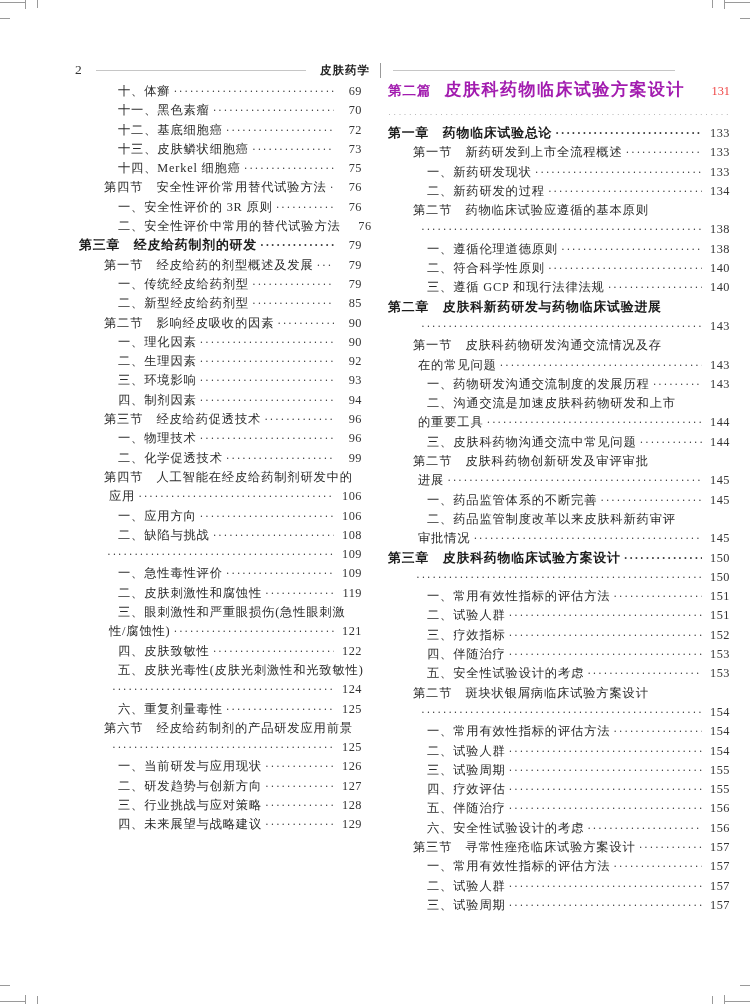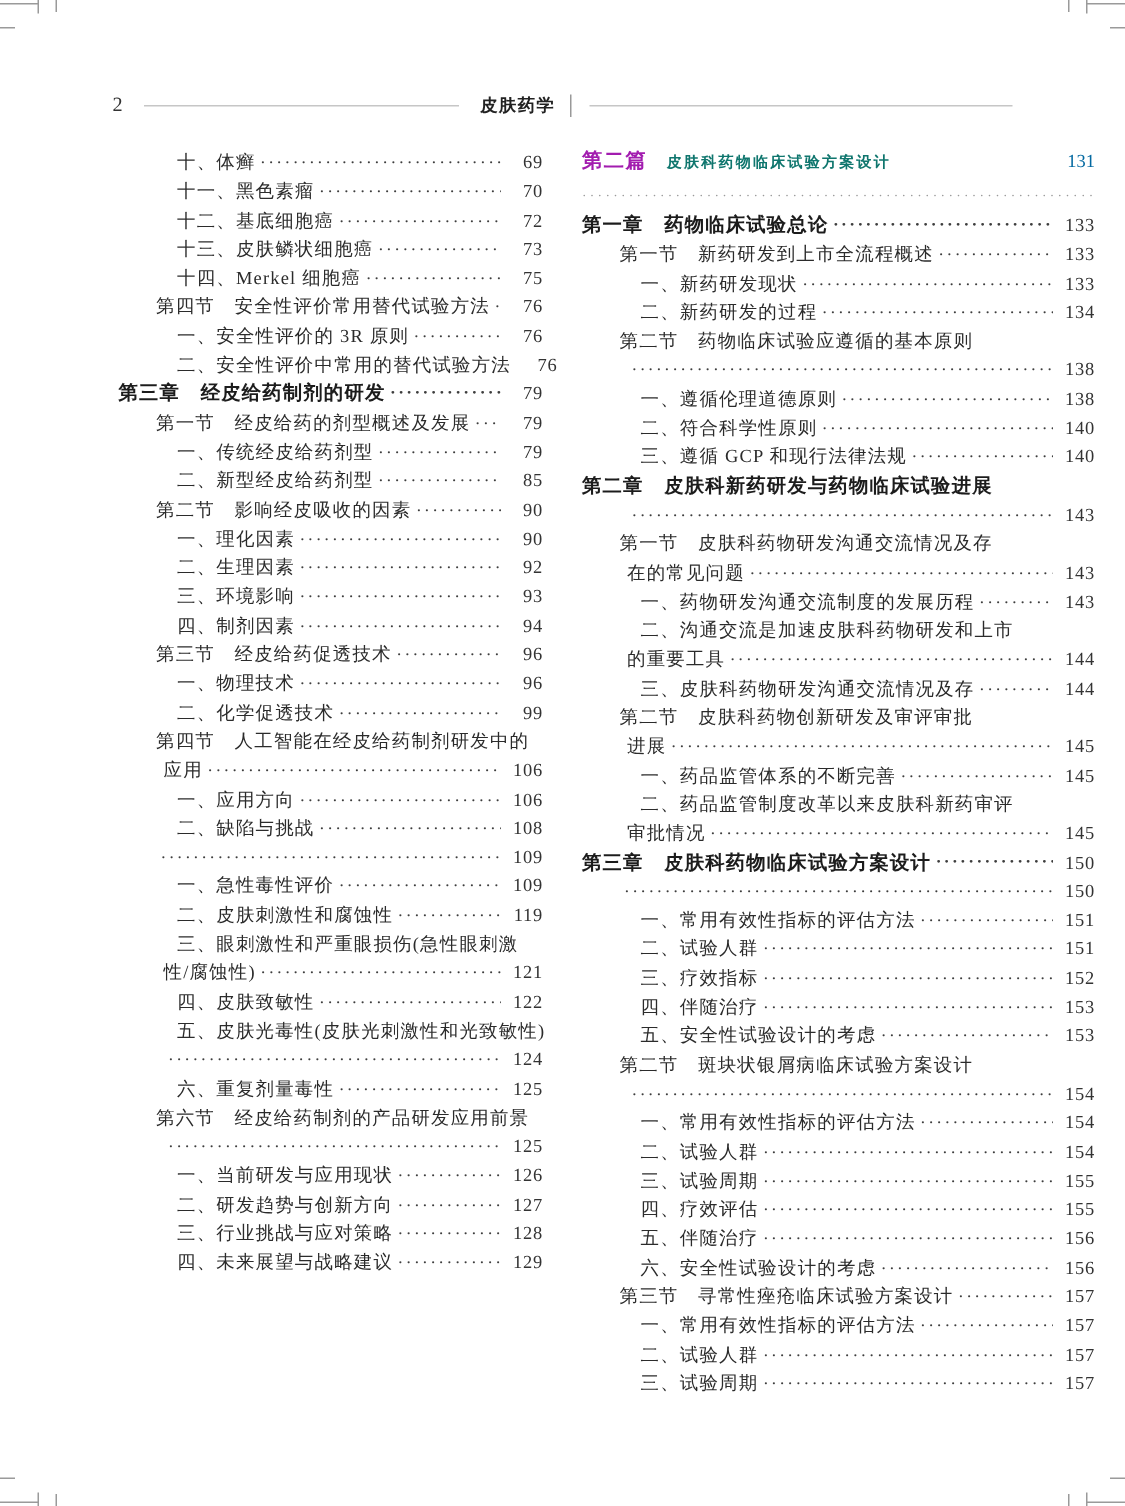--- a/index.html
+++ b/index.html
@@ -15,43 +15,43 @@
             display:flex; align-items:center; }
   .hdr-num { font-size:13.5px; color:#333; padding-right:14px; }
   .hdr-rule { height:1px; background:#c6c6c6; }
   .hdr-rule.r1 { flex:1; }
   .hdr-rule.r2 { flex:1.34; }
   .hdr-title { font-size:11.5px; font-weight:bold; color:#222; letter-spacing:1px;
                padding:0 10px 0 14px; font-family:"Liberation Sans", sans-serif; }
   .hdr-bar { width:1px; height:15px; background:#999; margin-right:12px; }
 
   
-  .cols { position:absolute; top:94px; left:79px; width:651px; display:flex; }
+  .cols { position:absolute; top:77px; left:79px; width:651px; display:flex; }
   .col { display:flex; flex-direction:column; }
   .col-left  { width:283px; margin-right:26px; padding-top:5px; }
   .col-right { width:342px; }
 
   .toc-row { display:flex; align-items:baseline; height:19.3px; line-height:19.3px;
              font-size:12.3px; white-space:nowrap; }
   .toc-row .t   { letter-spacing:0.8px; }
   .toc-row .dots{ flex:1; overflow:hidden; margin:0 3px; color:#3d3d3d; }
   .toc-row .dots::after { content:"·································································································"; letter-spacing:1.6px; font-size:11.5px; }
   .toc-row .pg  { min-width:25px; text-align:right; color:#333; letter-spacing:0.5px; }
   .lvl-chapter { font-weight:bold; font-size:12.9px; color:#1c1c1c;align-items:flex-end; }
   .lvl-chapter .pg { font-weight:normal; font-size:12.3px; }
-  .lvl-section { padding-left:25px; }
+  .lvl-section { padding-left:25px;align-items:flex-end; }
   .lvl-item    { padding-left:39px; }
   .lvl-cont    { padding-left:30px; }
 
   
   .part-head { display:flex; align-items:baseline; height:26px; line-height:26px; }
   .part-label { font-size:13.5px; font-weight:bold; color:#a21caf; letter-spacing:1px; }
-  .part-title { font-size:10px; font-weight:bold; color:#0f766e; letter-spacing:1.5px;
+  .part-title { font-size:17px; font-weight:bold; color:#a21caf; letter-spacing:1.5px;
                 margin-left:13px; font-family:"Liberation Sans", sans-serif; }
-  .part-page  { margin-left:auto; font-size:12.3px; color:#0369a1; }
+  .part-page  { margin-left:auto; font-size:12.3px; color:#ef4444; }
   .part-rule  { height:14px; line-height:14px; overflow:hidden; color:#9a9a9a; margin:2px 0 5px 0; }
   .part-rule::after { content:"·········································································································································"; font-size:9px; letter-spacing:2.2px; }
 </style>
 </head>
 <body>
 
 <div class="page">
 
   <div>
     <div class="mark" style="top:2px;left:0;width:26px;height:1px;"></div>
@@ -365,21 +365,21 @@
     <span class="t">二、沟通交流是加速皮肤科药物研发和上市</span>
     <span class="dots" style="visibility: hidden;"></span>
     <span class="pg"></span>
   </div>
           <div class="toc-row lvl-cont">
     <span class="t">的重要工具</span>
     <span class="dots"></span>
     <span class="pg">144</span>
   </div>
           <div class="toc-row lvl-item">
-    <span class="t">三、皮肤科药物研发沟通交流情况及存</span>
+    <span class="t">三、皮肤科药物沟通交流中常见问题</span>
     <span class="dots"></span>
     <span class="pg">144</span>
   </div>
           <div class="toc-row lvl-section">
     <span class="t">第二节　皮肤科药物创新研发及审评审批</span>
     <span class="dots" style="visibility: hidden;"></span>
     <span class="pg"></span>
   </div>
           <div class="toc-row lvl-cont">
     <span class="t">进展</span>

